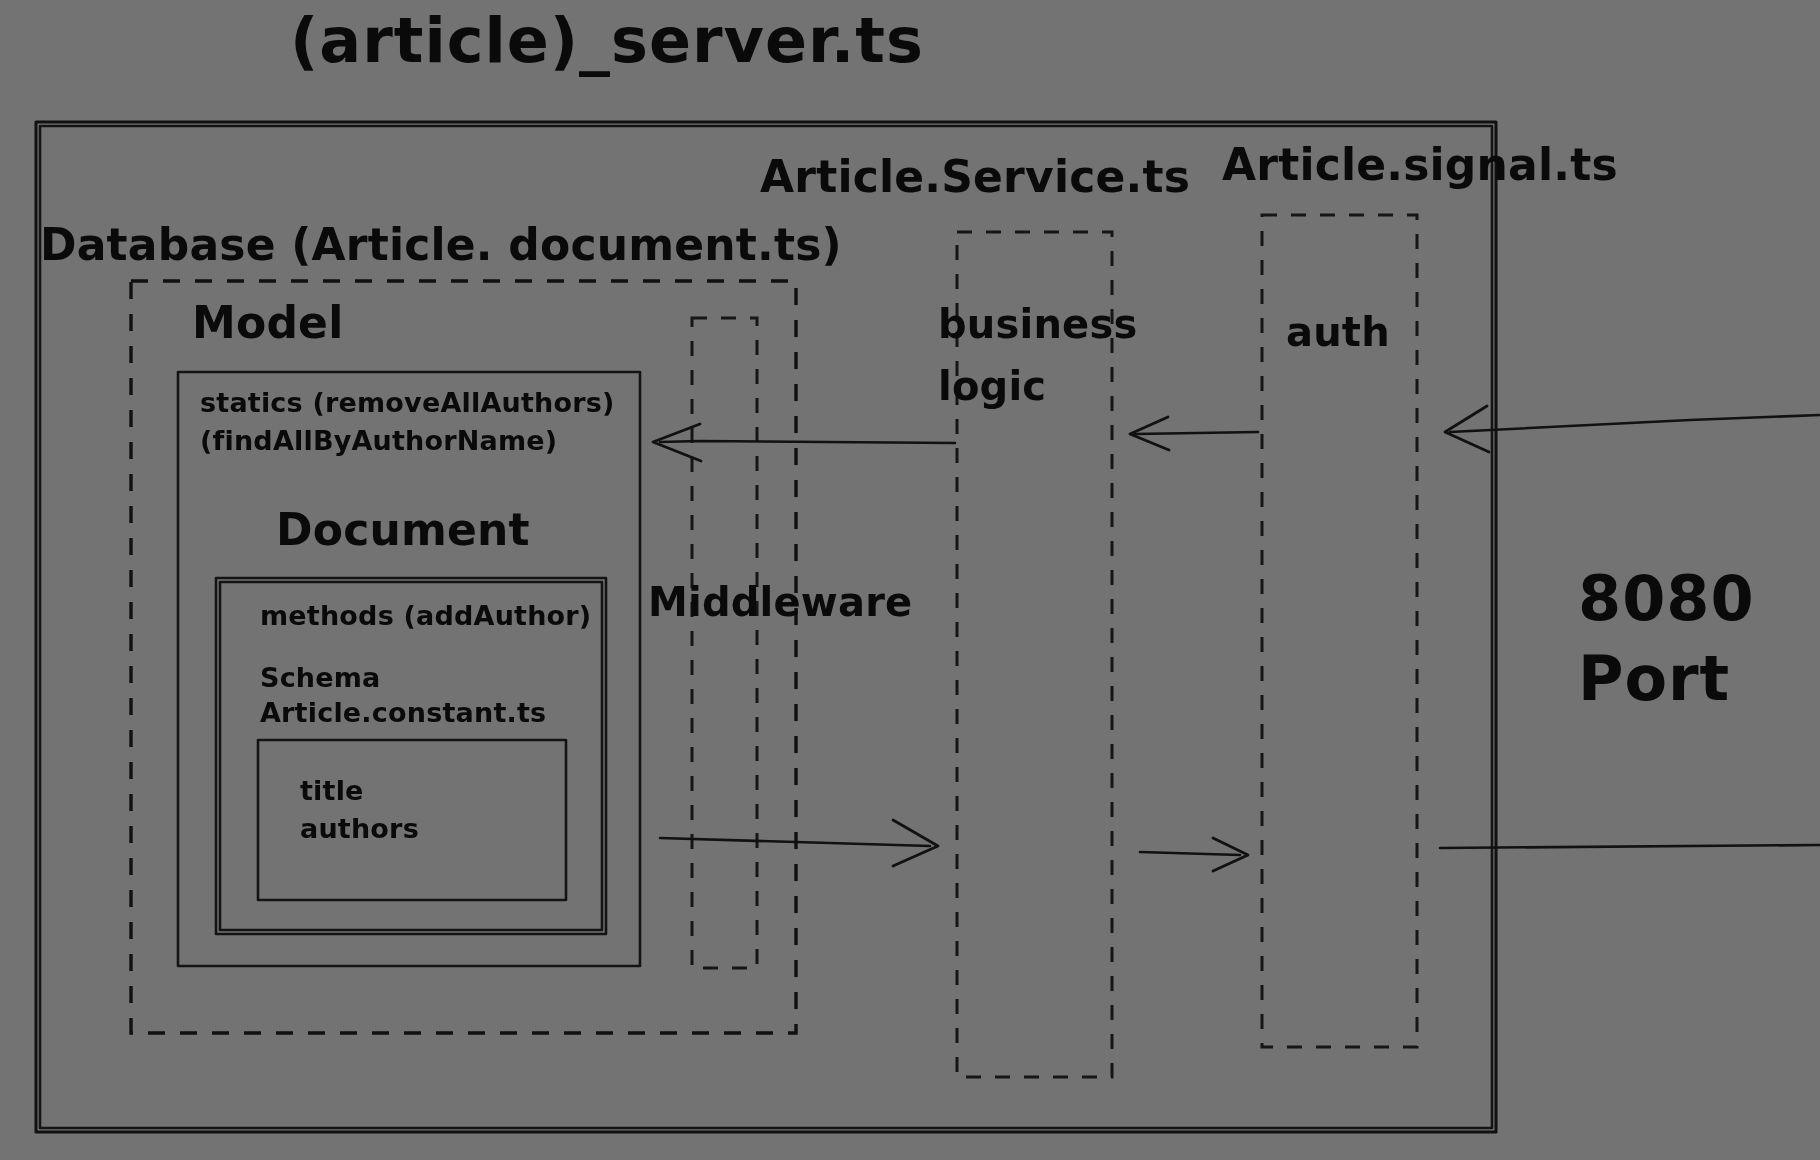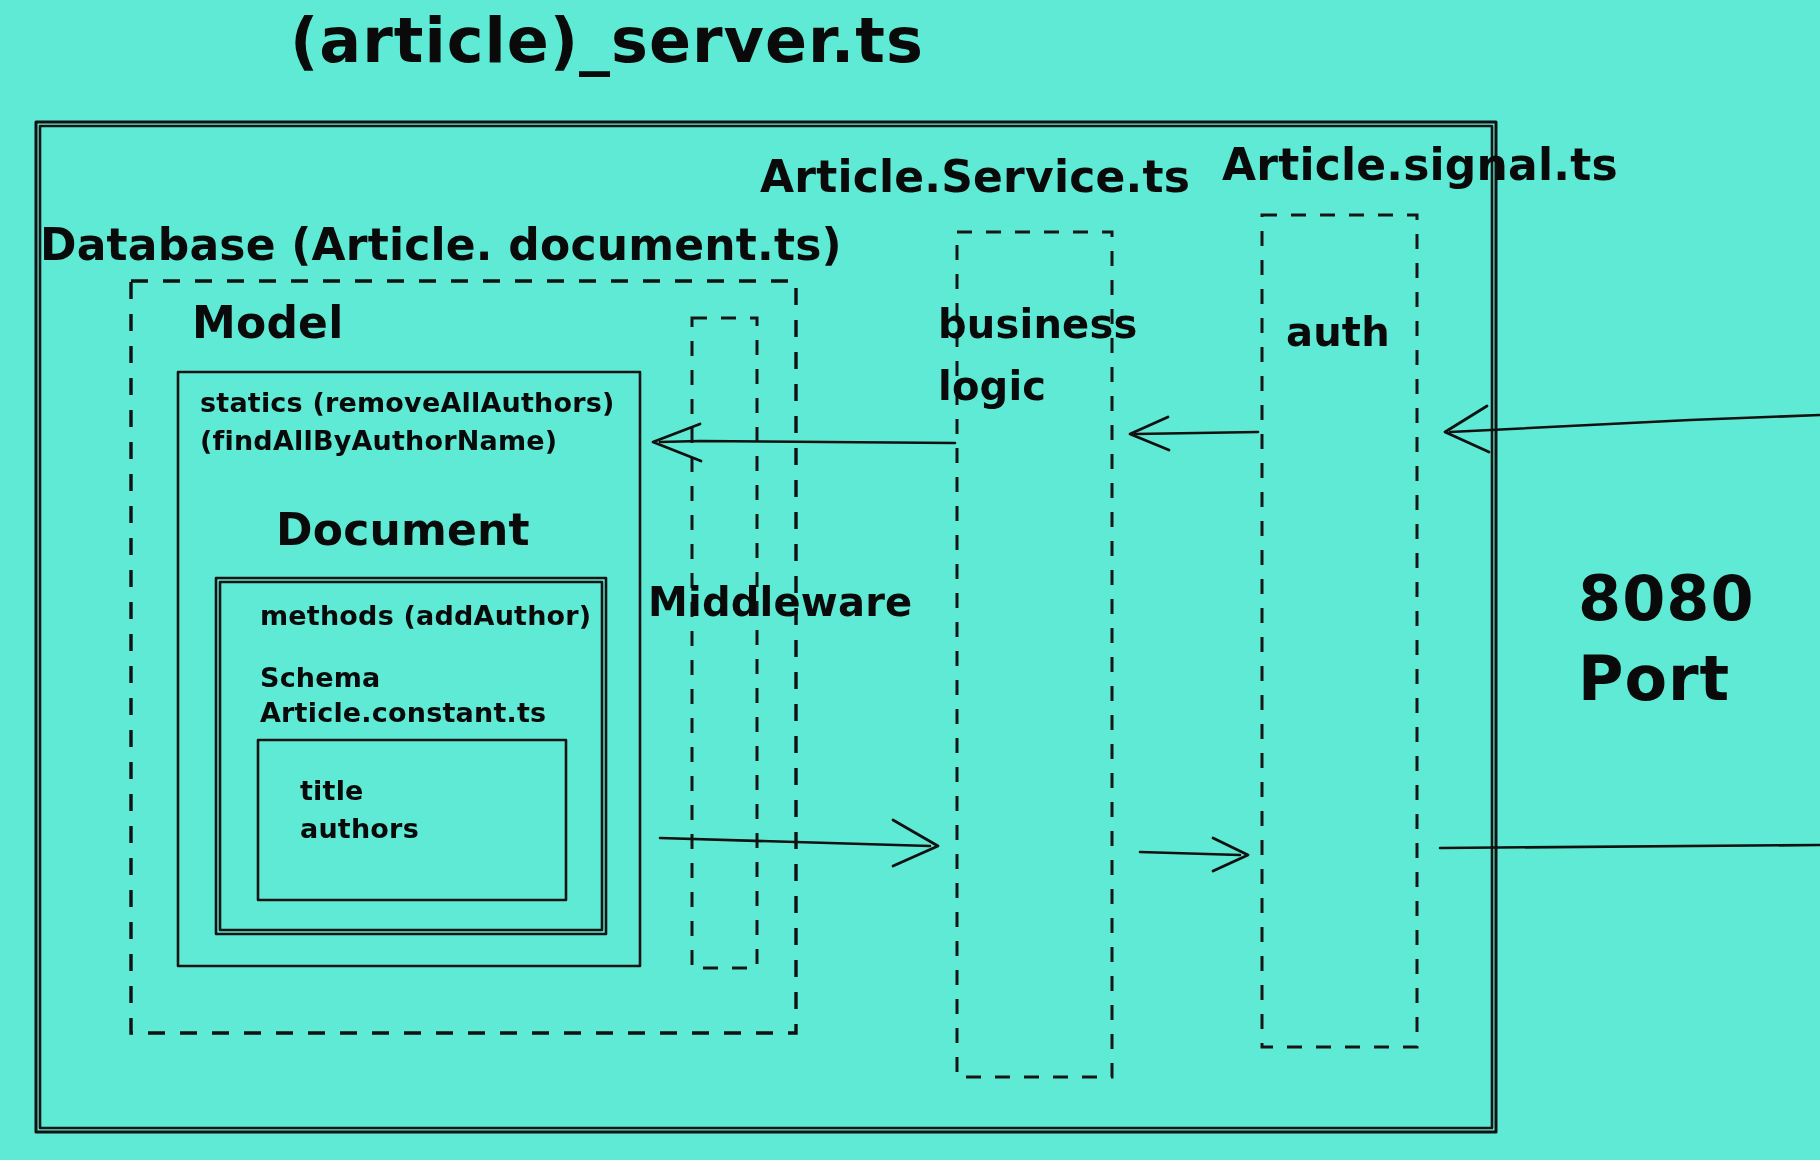--- a/index.html
+++ b/index.html
@@ -11,21 +11,21 @@
     width: 1820px;
     height: 1160px;
     font-family: "DejaVu Sans", sans-serif;
     overflow: hidden;
     position: relative;
   }
   #diagram-root {
     position: relative;
     width: 1820px;
     height: 1160px;
-    background: #5eead4;
+    background: #737373;
   }
   svg.canvas {
     position: absolute;
     left: 0;
     top: 0;
     width: 1820px;
     height: 1160px;
   }
   .hand {
     font-family: "DejaVu Sans", sans-serif;

